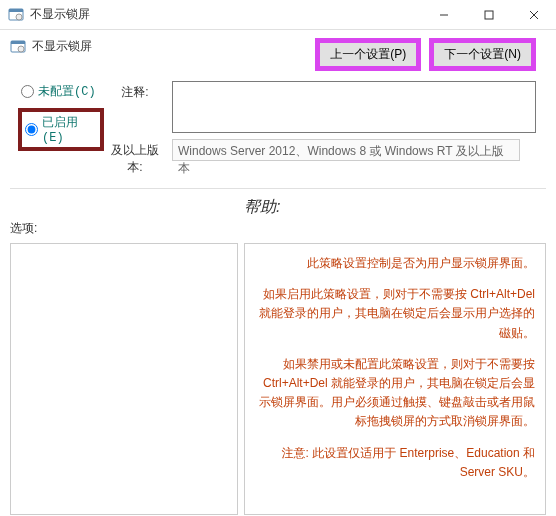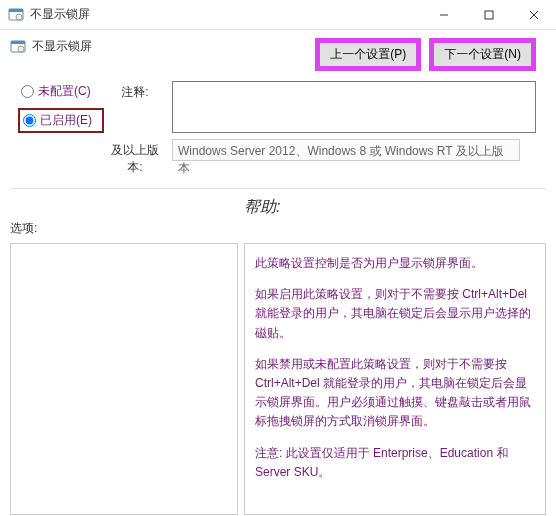--- a/index.html
+++ b/index.html
@@ -10,34 +10,34 @@
 .winbtn { width: 45px; height: 30px; display: flex; align-items: center; justify-content: center; color: #333; }
 .header { display: flex; align-items: flex-start; padding: 8px 10px 4px 10px; }
 .header .icon { width: 16px; height: 16px; margin-right: 6px; margin-top: 1px; }
 .header .name { flex: 1; font-size: 12px; color: #333; }
 .navbtns { display: flex; margin-right: 10px; }
 .navbtn { background: #e1e1e1; border: 5px solid #d946ef; padding: 3px 10px; font-size: 12px; margin-left: 8px; cursor: pointer; }
 .config { display: flex; padding: 6px 10px 0 18px; }
 .radios { width: 86px; }
 .radio-row { display: flex; align-items: center; margin-bottom: 6px; padding: 2px 3px; }
 .radio-row input { margin-right: 4px; }
-.radio-row label { font-size: 12px; color: #701a75; }
-.highlight { border: 2px solid #7f1d1d; }
+.radio-row label { font-size: 12px; color: #0f766e; font-family: Liberation Mono, monospace; }
+.highlight { border: 4px solid #7f1d1d; }
 .rightcol { flex: 1; }
 .field-row { display: flex; margin-bottom: 6px; }
 .field-label { width: 68px; text-align: center; padding-right: 6px; padding-top: 3px; color: #333; font-size: 12px; }
 .comment-box { flex: 1; height: 52px; border: 1px solid #7a7a7a; background: #fff; padding: 3px; font-size: 12px; resize: none; margin-right: 10px; }
 .platform-box { flex: 1; height: 22px; border: 1px solid #ccc; background: #fafafa; padding: 3px 5px; font-size: 12px; color: #666; margin-right: 26px; }
 .divider { height: 1px; background: #e0e0e0; margin: 6px 10px; }
 .labels-row { display: flex; padding: 2px 10px; }
 .labels-row .opt-label { width: 234px; color: #333; font-size: 12px; margin-top: 23px; }
 .labels-row .help-label { color: #333; font-size: 16px; font-style: italic; }
 .panes { display: flex; padding: 4px 10px 6px 10px; height: 282px; }
 .options-pane { width: 228px; border: 1px solid #ccc; background: #fff; margin-right: 6px; }
-.help-pane { flex: 1; border: 1px solid #ccc; background: #fff; padding: 10px 10px; font-size: 12px; color: #701a75; overflow: auto; line-height: 1.6; }
+.help-pane { flex: 1; border: 1px solid #ccc; background: #fff; padding: 10px 10px; font-size: 12px; color: #c2410c; overflow: auto; line-height: 1.6; text-align: right; }
 .help-pane p { margin-bottom: 12px; }
 .footer { display: flex; justify-content: flex-end; align-items: center; padding: 6px 12px 8px 12px; }
 .btn { background: #e1e1e1; border: 1px solid #adadad; padding: 4px 18px; font-size: 12px; margin-left: 8px; cursor: pointer; }
 .btn-highlight { border: 2px solid #d00; padding: 2px; }
 .policy-icon { display: inline-block; }
 </style>
 </head>
 <body>
 
 <div class="titlebar">

